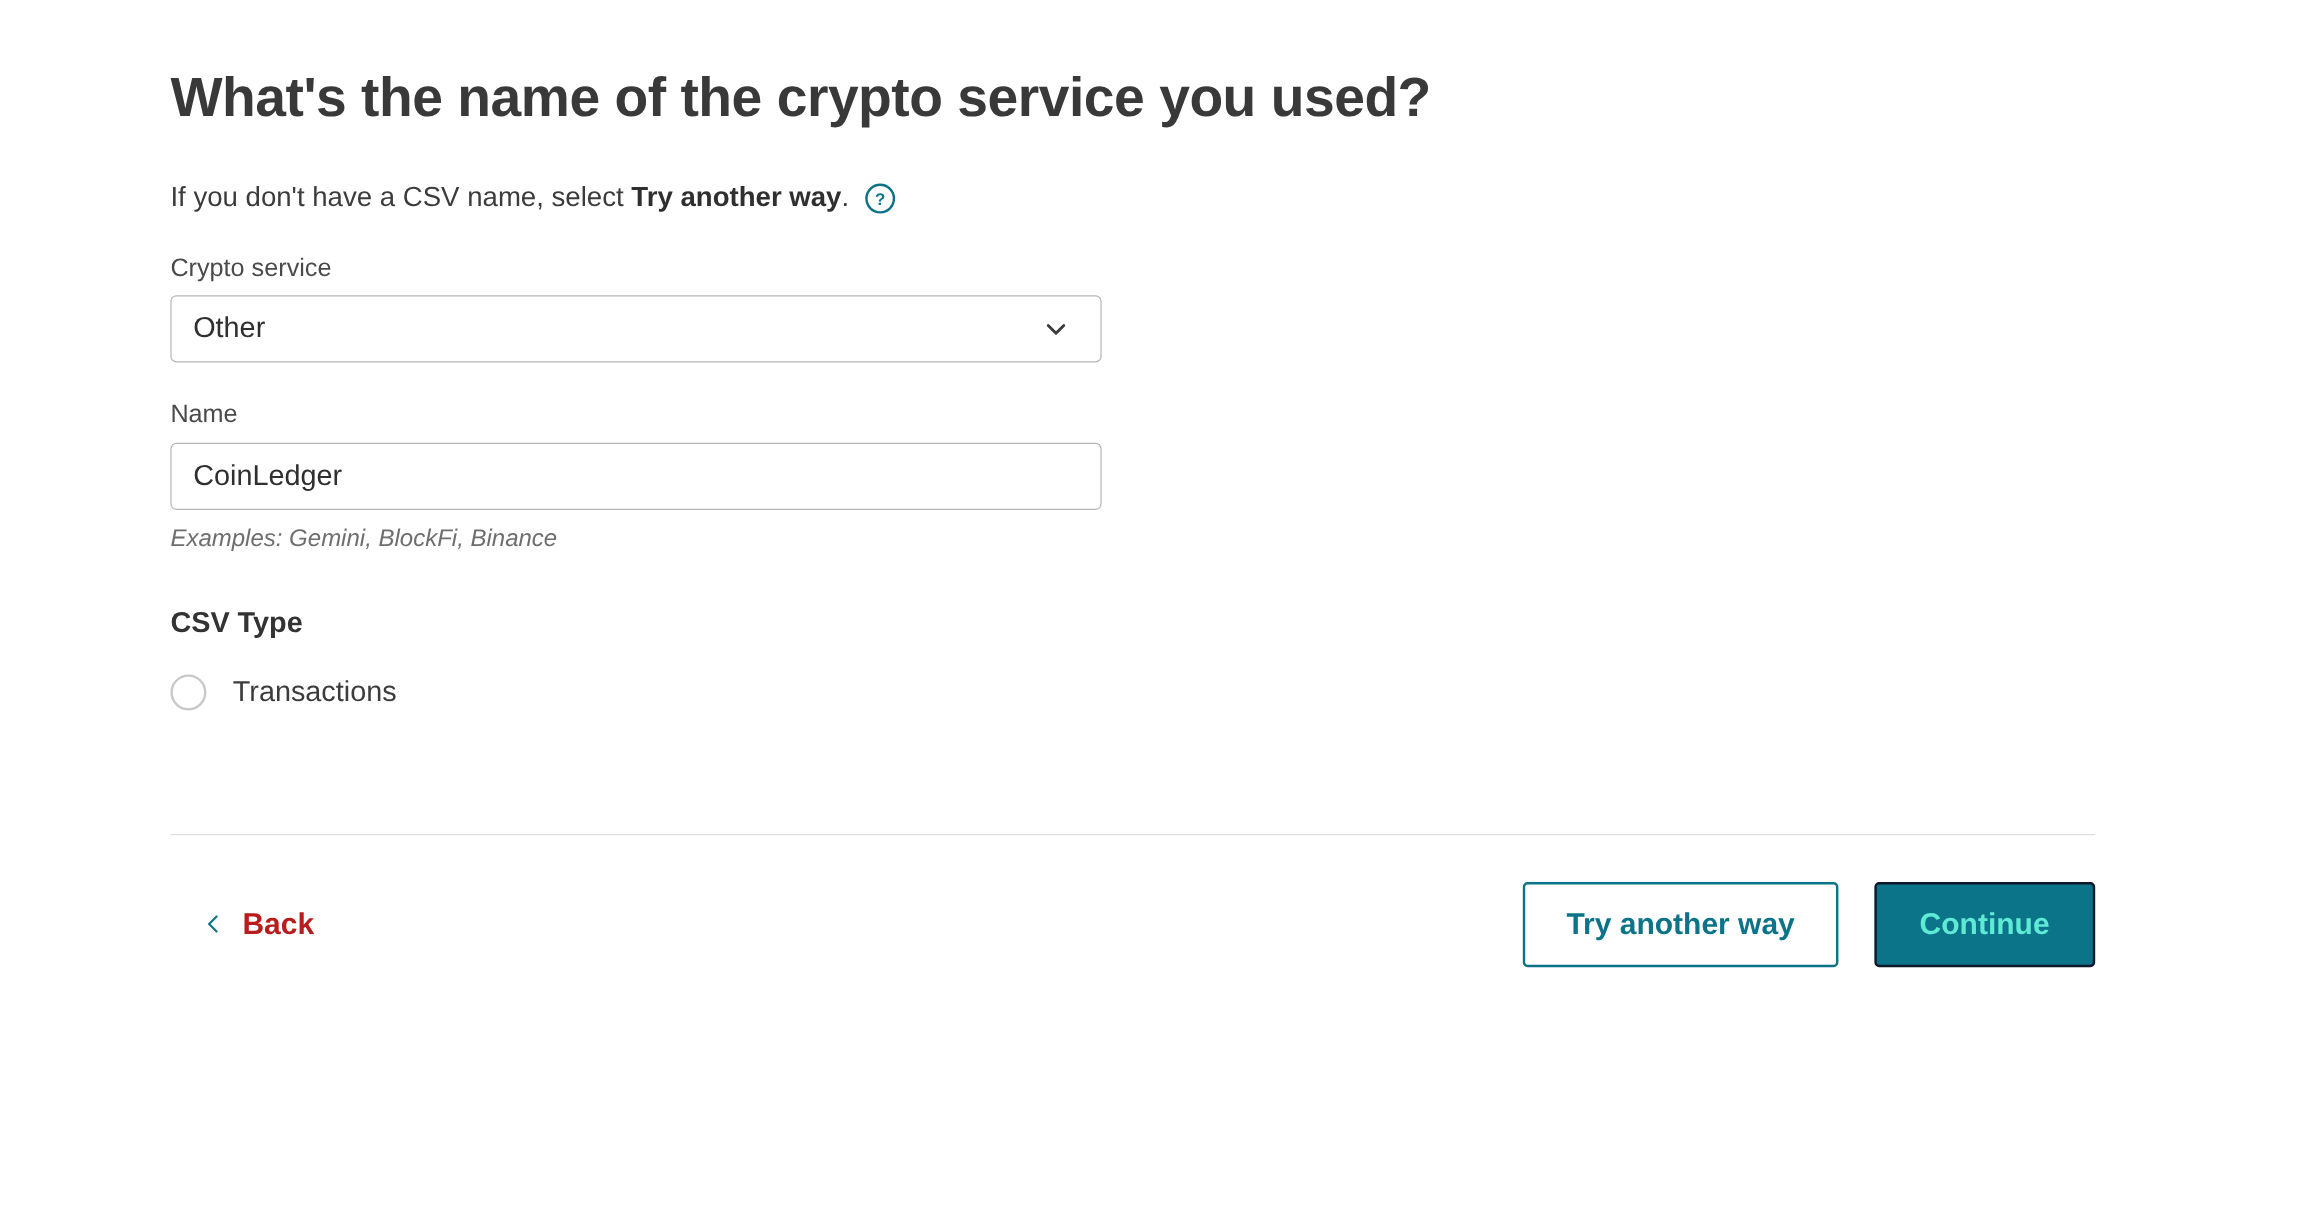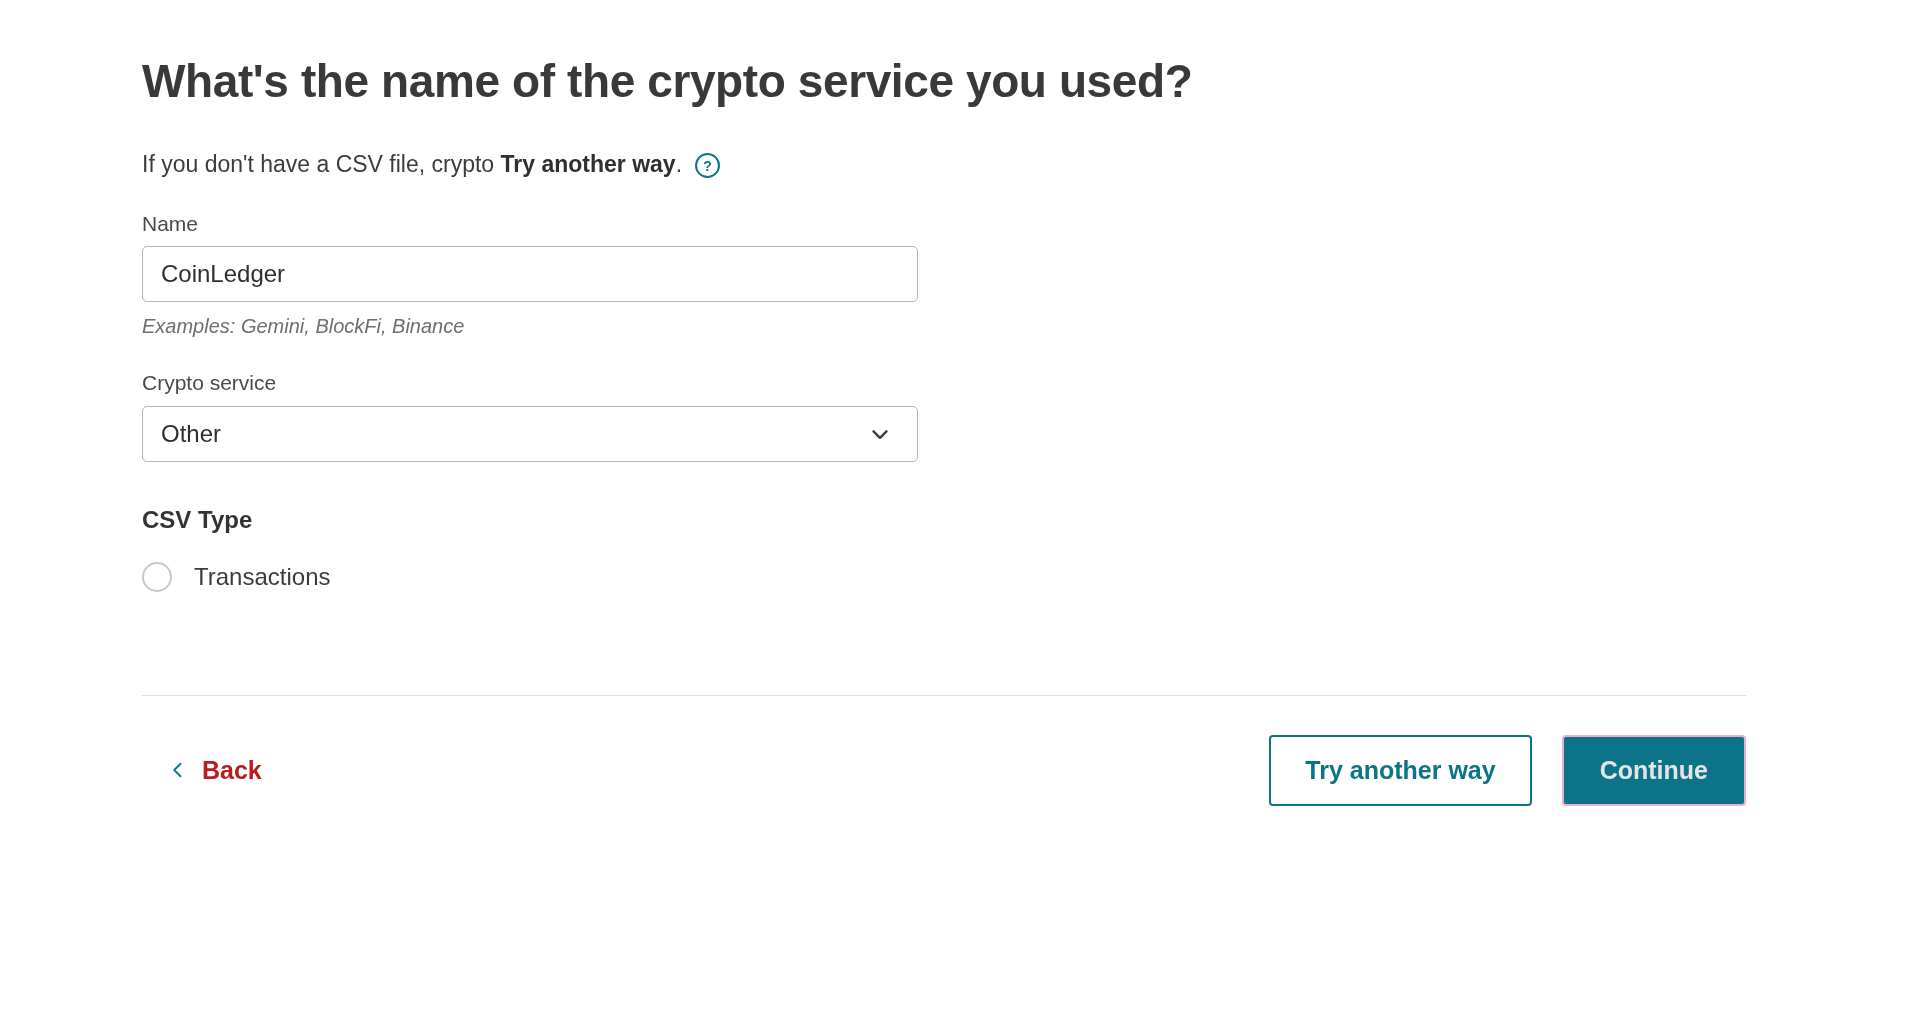--- a/index.html
+++ b/index.html
@@ -240,63 +240,63 @@
     white-space: nowrap;
   }
   .btn-secondary {
     background: #ffffff;
     color: #0c7489;
     border: 2px solid #0c7489;
     padding: 0 34px;
   }
   .btn-primary {
     background: #0c7489;
-    color: #e5e5e5;
-    border: 2px solid #f9a8d4;
+    color: #5eead4;
+    border: 2px solid #0f172a;
     padding: 0 36px;
   }
 </style>
 </head>
 <body>
 
 <div class="page">
   <div class="content">
 
     <h1 class="page-title">What's the name of the crypto service you used?</h1>
 
     <div class="subtitle-row">
-      <span class="subtitle-text">If you don't have a CSV file, crypto </span>
+      <span class="subtitle-text">If you don't have a CSV name, select </span>
       <span class="subtitle-strong">Try another way</span>
       <span class="subtitle-text">.</span>
       <span class="help-icon">
         <svg width="27" height="27" viewBox="0 0 24 24" aria-hidden="true">
           <circle cx="12" cy="12" r="10.2" fill="none" stroke="#0c7489" stroke-width="1.8"></circle>
           <text x="12" y="16.6" text-anchor="middle" font-family="Liberation Sans, sans-serif" font-size="12.5" font-weight="700" fill="#0c7489">?</text>
         </svg>
       </span>
-    </div>
-
-    <div class="field-block">
-      <label class="field-label">Name</label>
-      <input class="text-input" type="text" value="CoinLedger" style="">
-      <div class="helper-text">Examples: Gemini, BlockFi, Binance</div>
     </div>
 
     <div class="field-block">
       <label class="field-label">Crypto service</label>
       <div class="field-control">
         <span class="field-value">Other</span>
         <span class="chevron-down-icon">
           <svg width="26" height="26" viewBox="0 0 24 24" aria-hidden="true">
             <polyline points="6,9.5 12,15.5 18,9.5" fill="none" stroke="#3c3c3c" stroke-width="2.2" stroke-linecap="round" stroke-linejoin="round"></polyline>
           </svg>
         </span>
       </div>
     </div>
 
+    <div class="field-block">
+      <label class="field-label">Name</label>
+      <input class="text-input" type="text" value="CoinLedger" style="">
+      <div class="helper-text">Examples: Gemini, BlockFi, Binance</div>
+    </div>
+
     <div class="group-title">CSV Type</div>
 
     <div class="radio-list">
       <div class="radio-row">
         <span class="radio-mark"></span>
         <span class="radio-label">Transactions</span>
       </div>
     </div>
 
     <div class="divider"></div>

